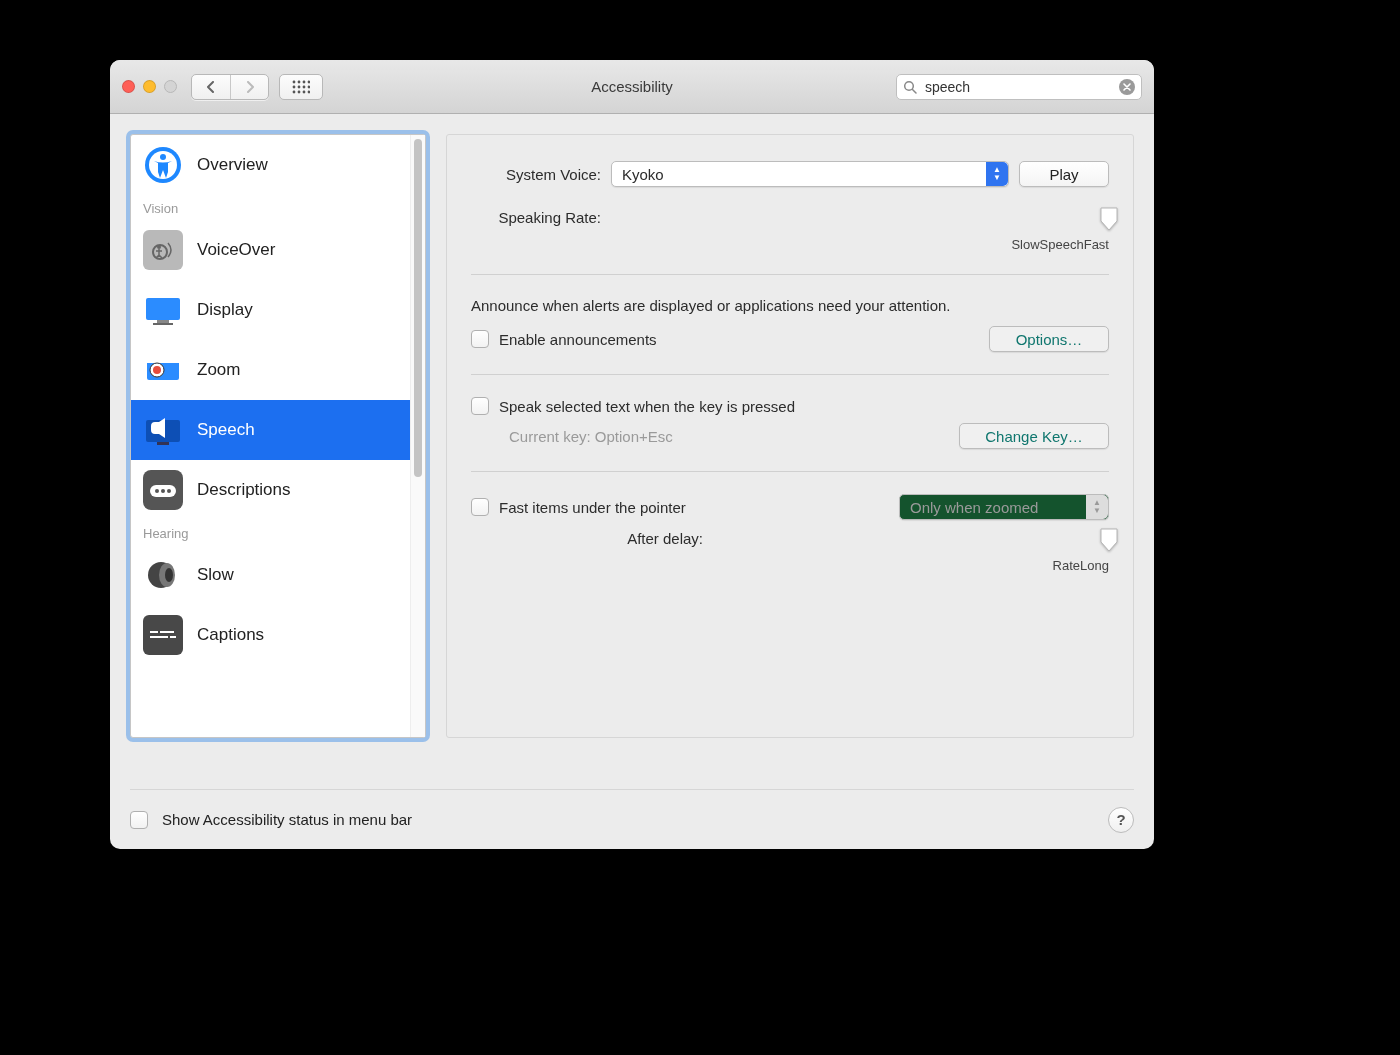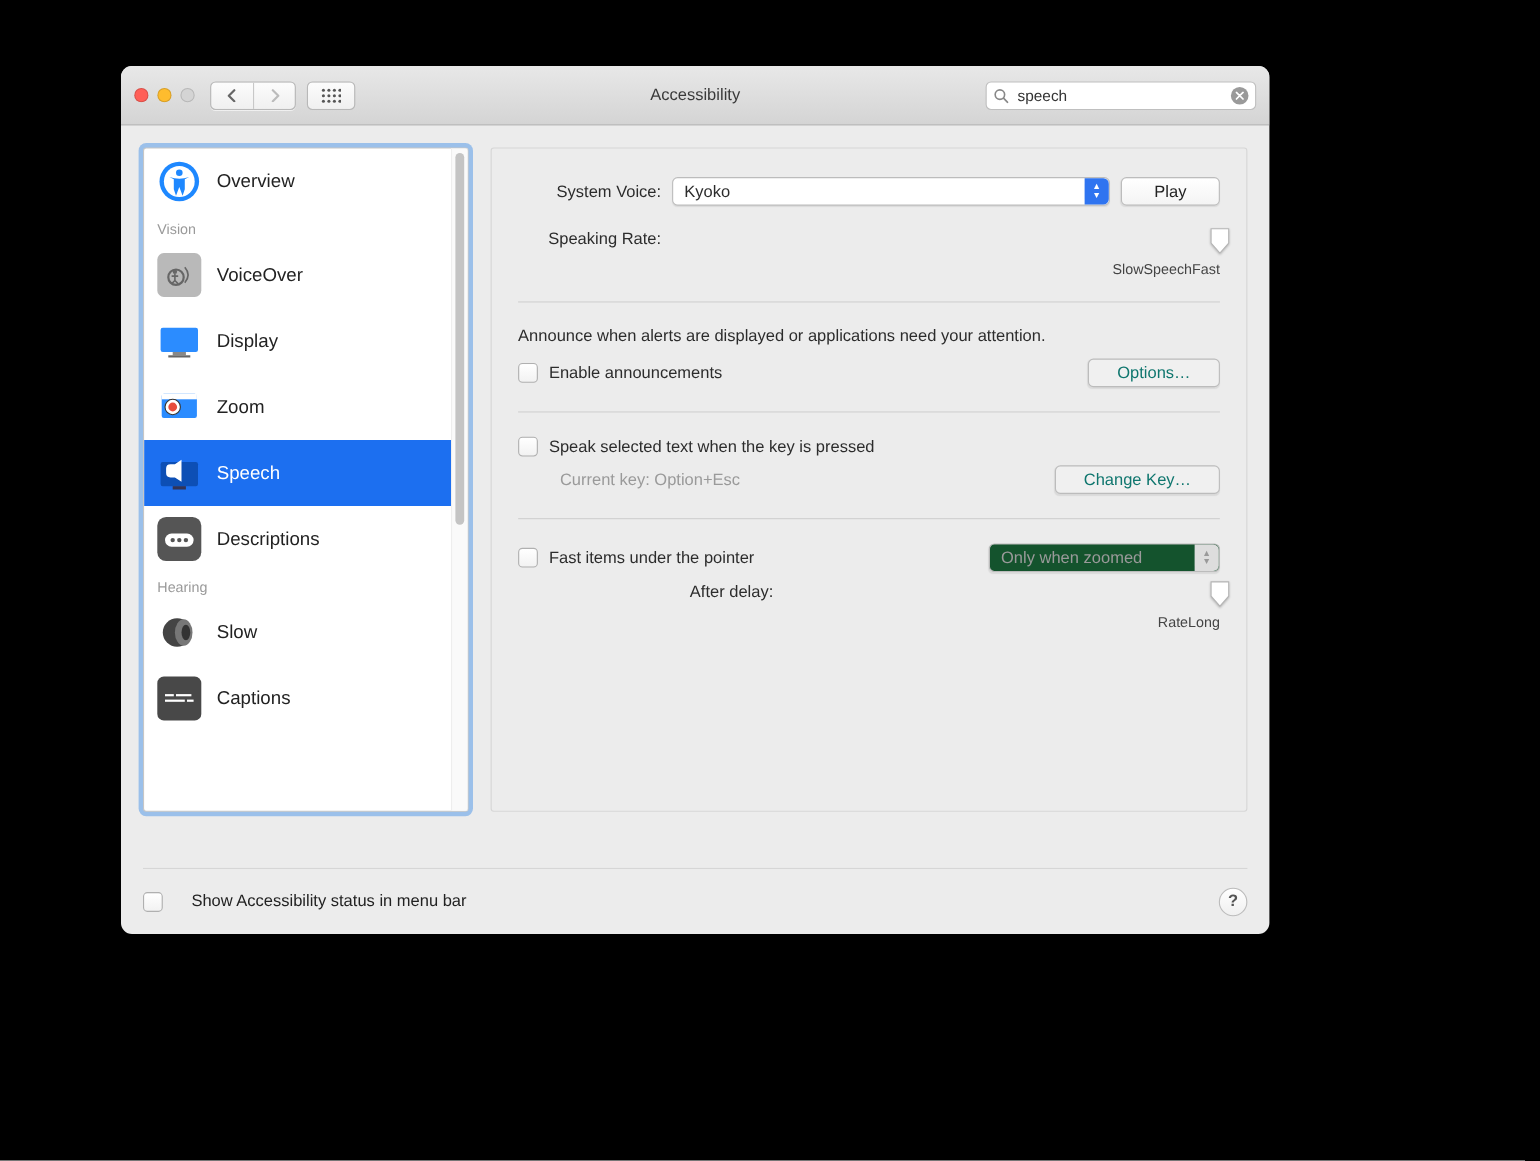--- a/index.html
+++ b/index.html
@@ -258,21 +258,21 @@
   }
   .subtle { color: #9a9a9a; }
 
   
   .bottombar {
     height: 60px;
     border-top: 1px solid #d6d6d6;
     margin: 8px 20px 0 20px;
     display: flex;
     align-items: center;
-    gap: 26px;
+    gap: 14px;
     font-size: 15px;
   }
   .helpbtn {
     margin-left: auto;
     width: 26px; height: 26px;
     border: 1px solid #bcbcbc;
     border-radius: 50%;
     background: linear-gradient(#fff,#f0f0f0);
     display: flex; align-items:center; justify-content:center;
     color:#555; font-weight:600;

